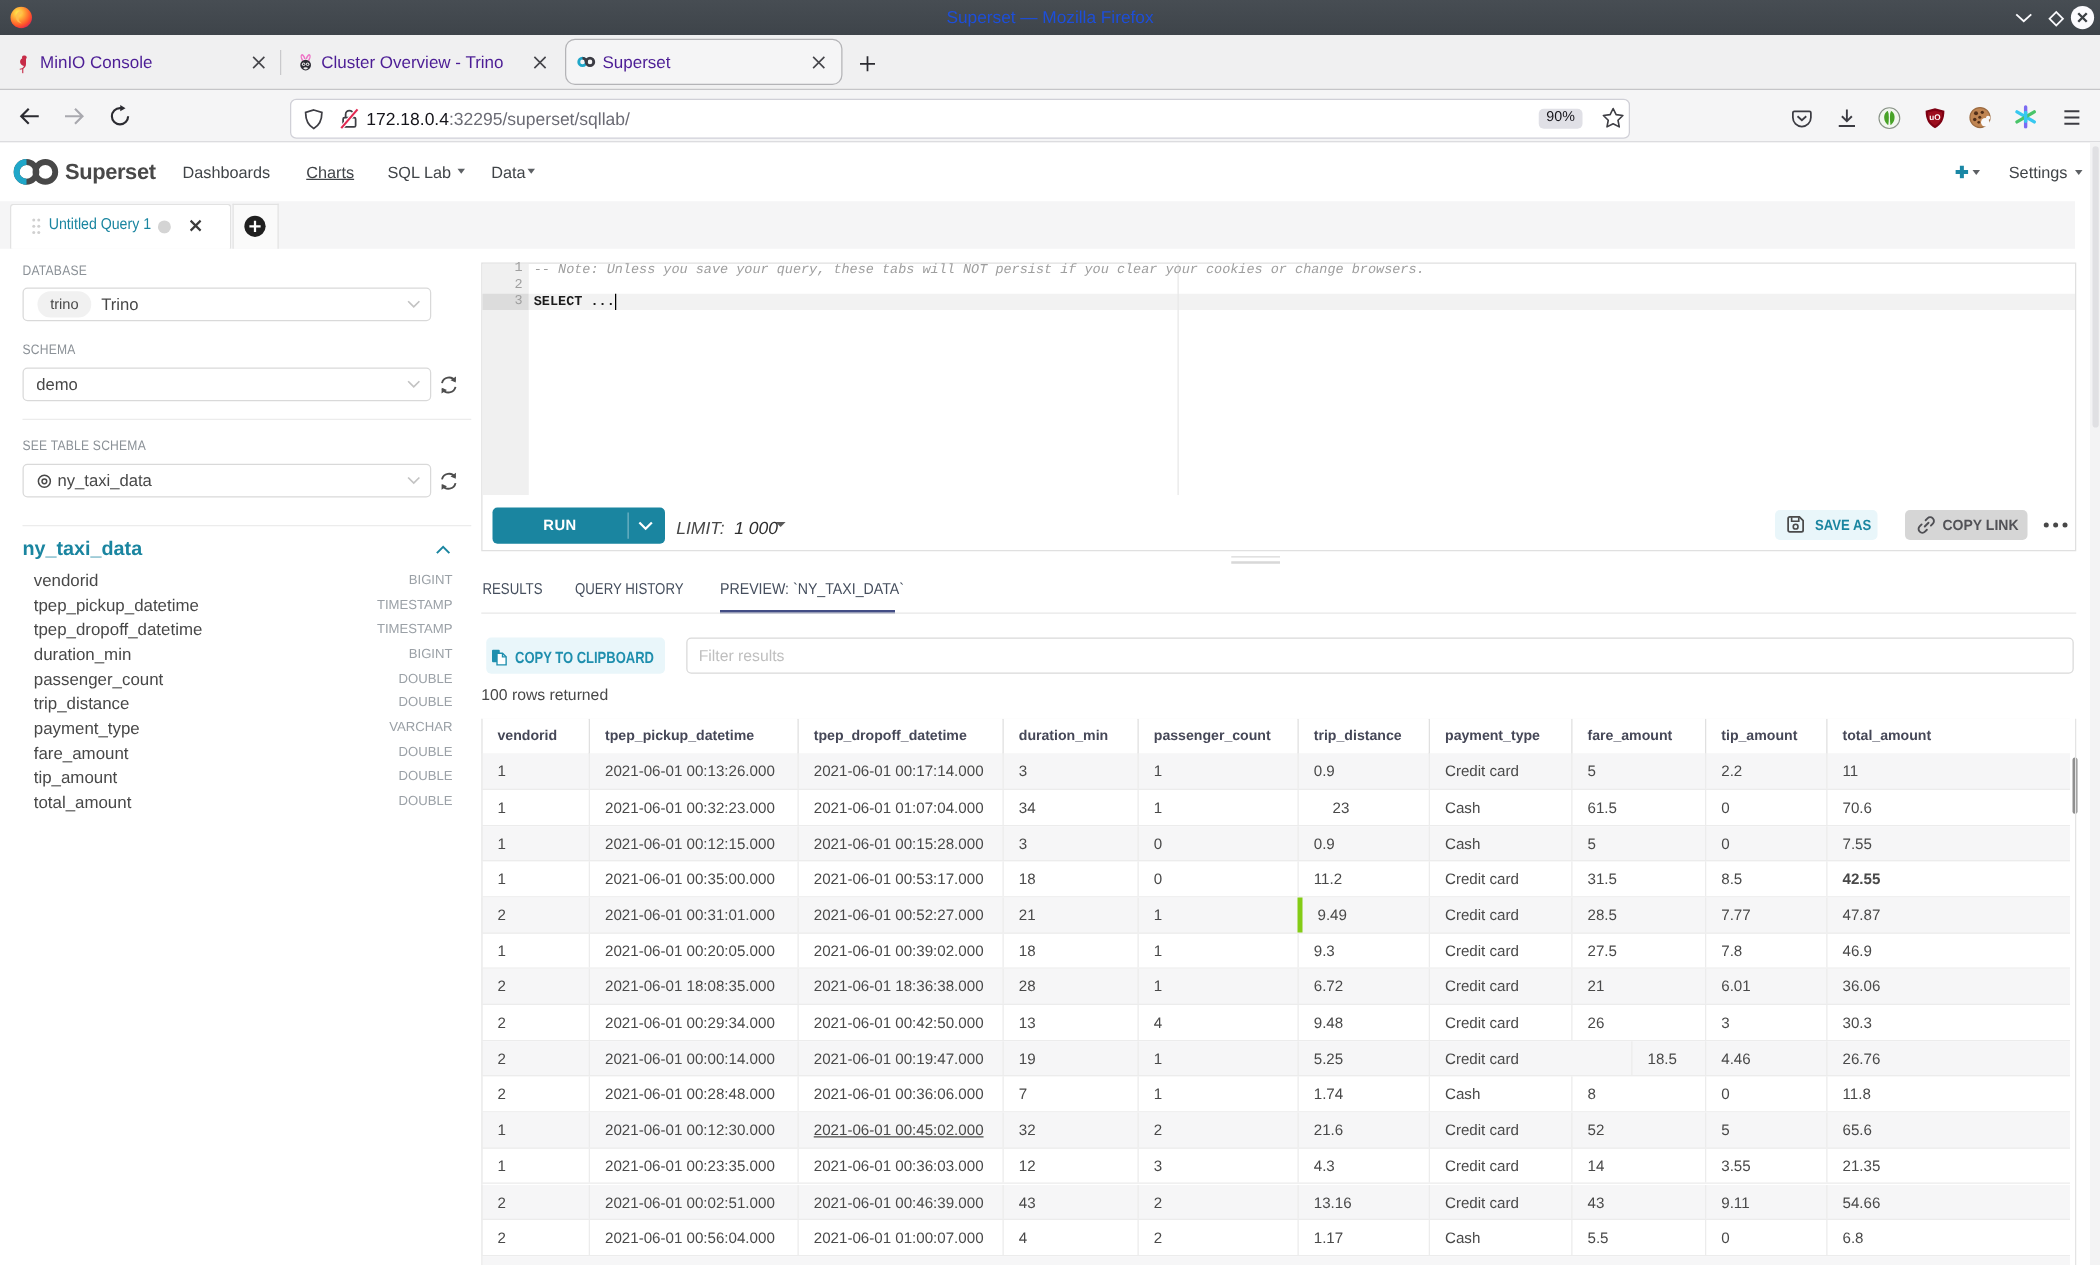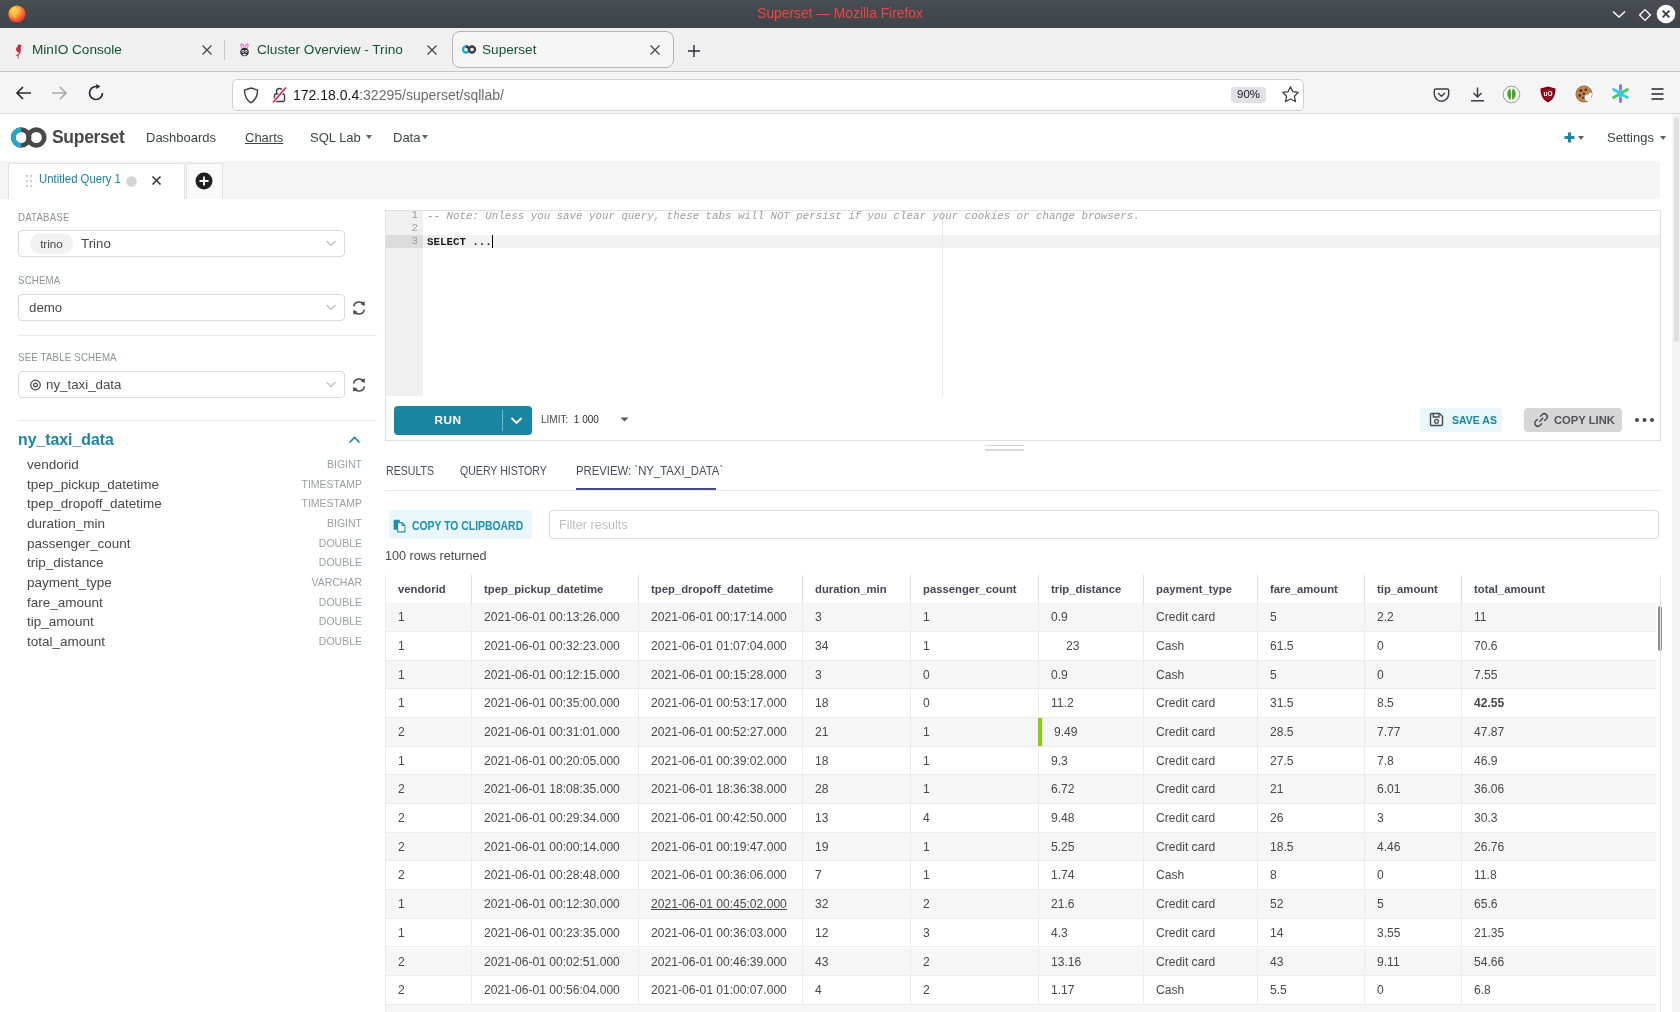--- a/index.html
+++ b/index.html
@@ -4,24 +4,24 @@
 <style>
 * { margin:0; padding:0; box-sizing:border-box; }
 html,body { width:1680px; height:1012px; overflow:hidden; background:#fff;
   font-family:"Liberation Sans", sans-serif; }
 .abs { position:absolute; }
 svg { display:block; }
 
 
 #titlebar { left:0; top:0; width:1680px; height:28px; background:linear-gradient(#474d53,#3e444a); }
 #wintitle { left:0; top:0; width:1680px; height:28px; line-height:28px; text-align:center;
-  color:#ef4444; font-size:13.8px; }
+  color:#1d4ed8; font-size:13.8px; }
 #tabbar { left:0; top:28px; width:1680px; height:44px; background:#f0f0f1;
   border-bottom:1px solid #c5c5c8; }
-.btabtxt { font-size:13.6px; color:#14532d; }
+.btabtxt { font-size:13.6px; color:#4c1d95; }
 #activetab { left:452px; top:31px; width:222px; height:37px; background:#f5f5f6;
   border:1px solid #b4b4b7; border-radius:8px; }
 #tabsep1 { left:224px; top:40px; width:1px; height:20px; background:#c9c9cc; }
 
 #toolbar { left:0; top:72px; width:1680px; height:42px; background:#f5f5f6;
   border-bottom:1px solid #d4d4d8; }
 #urlbar { left:232px; top:79px; width:1072px; height:32px; background:#fff;
   border:1px solid #d0d0d7; border-radius:5px; }
 #urltext { left:293px; top:79px; height:32px; line-height:32px; font-size:14px; color:#15141a; }
 #urltext span { color:#6b6b74; }
@@ -61,21 +61,21 @@
 .lnum { position:absolute; width:30px; text-align:right; font-family:"Liberation Mono",monospace;
   font-size:10.8px; color:#9f9f9f; }
 #activeline { left:423px; top:235px; width:1237px; height:13px; background:#f2f2f2; }
 #activegut { left:386px; top:235px; width:37px; height:13px; background:#dcdcdc; }
 #ruler { left:942px; top:211px; width:1px; height:185px; background:#e7e7e7; }
 .code { position:absolute; font-family:"Liberation Mono",monospace; font-size:10.8px; }
 #runbtn { left:394px; top:406px; width:138px; height:29px; background:#1a85a0; border-radius:4px; }
 #runbtn .lbl { position:absolute; left:0; top:0; width:108px; height:29px; line-height:29px;
   text-align:center; color:#fff; font-size:11.8px; font-weight:bold; letter-spacing:0.4px; }
 #runbtn .div { position:absolute; left:108px; top:4px; width:1px; height:21px; background:rgba(255,255,255,0.4); }
-#limit { font-size:10px; color:#484848; }
+#limit { font-size:14px; color:#484848;font-style:italic; }
 .btn2 { border-radius:4px; font-weight:bold; font-size:11.8px; }
 
 
 .stab { font-size:12.6px; color:#454e5d; transform:scaleX(0.84); transform-origin:left center; white-space:nowrap; }
 #inkbar { left:576px; top:488px; width:140px; height:2.5px; background:#434d85; }
 #stabborder { left:385px; top:490px; width:1276px; height:1px; background:#e8e8e8; }
 #copybtn { left:389px; top:510px; width:143px; height:29px; background:#e9f6fa; border-radius:4px; }
 #filterbox { left:549px; top:510px; width:1110px; height:29px; background:#fff;
   border:1px solid #d9d9d9; border-radius:4px; }
 #rowsret { left:385px; top:549px; font-size:12.6px; color:#484848; }
@@ -618,21 +618,21 @@
       <div class="tcell" style="left:1076px; width:195px; border-left:1px solid #ececec;">30.3</div>
     </div>
 <div class="trow odd" style="top:257.7px; border-bottom:1px solid #ececec;">
       <div class="tcell" style="left:0px; width:86px; ">2</div>
       <div class="tcell" style="left:86px; width:167px; border-left:1px solid #ececec;">2021-06-01 00:00:14.000</div>
       <div class="tcell" style="left:253px; width:164px; border-left:1px solid #ececec;">2021-06-01 00:19:47.000</div>
       <div class="tcell" style="left:417px; width:108px; border-left:1px solid #ececec;">19</div>
       <div class="tcell" style="left:525px; width:128px; border-left:1px solid #ececec;">1</div>
       <div class="tcell" style="left:653px; width:105px; border-left:1px solid #ececec;">5.25</div>
       <div class="tcell" style="left:758px; width:114px; border-left:1px solid #ececec;">Credit card</div>
-      <div class="tcell" style="left:872px; width:107px; border-left:1px solid #ececec;">18.5</div>
+      <div class="tcell" style="left:920px; width:107px; border-left:1px solid #ececec;">18.5</div>
       <div class="tcell" style="left:979px; width:97px; border-left:1px solid #ececec;">4.46</div>
       <div class="tcell" style="left:1076px; width:195px; border-left:1px solid #ececec;">26.76</div>
     </div>
 <div class="trow" style="top:286.4px; border-bottom:1px solid #ececec;">
       <div class="tcell" style="left:0px; width:86px; ">2</div>
       <div class="tcell" style="left:86px; width:167px; border-left:1px solid #ececec;">2021-06-01 00:28:48.000</div>
       <div class="tcell" style="left:253px; width:164px; border-left:1px solid #ececec;">2021-06-01 00:36:06.000</div>
       <div class="tcell" style="left:417px; width:108px; border-left:1px solid #ececec;">7</div>
       <div class="tcell" style="left:525px; width:128px; border-left:1px solid #ececec;">1</div>
       <div class="tcell" style="left:653px; width:105px; border-left:1px solid #ececec;">1.74</div>

